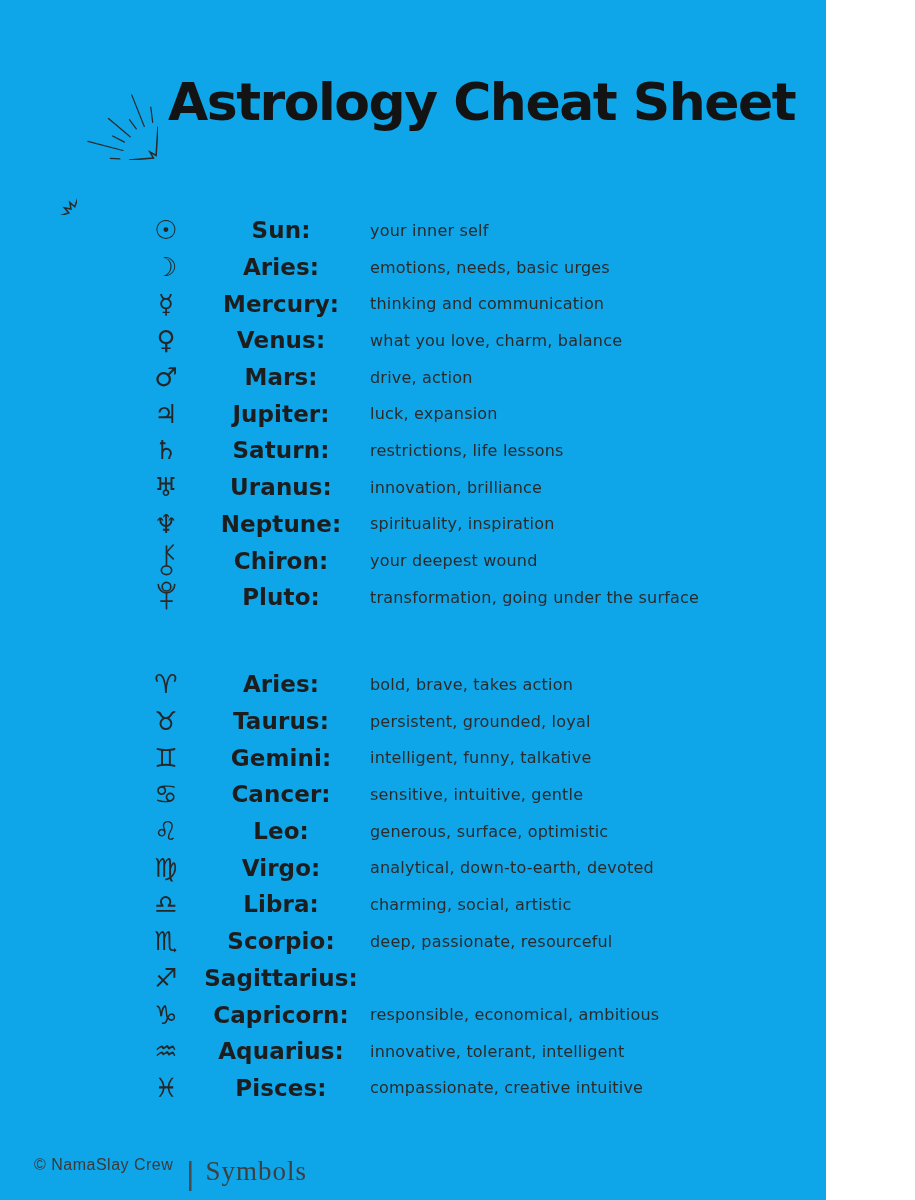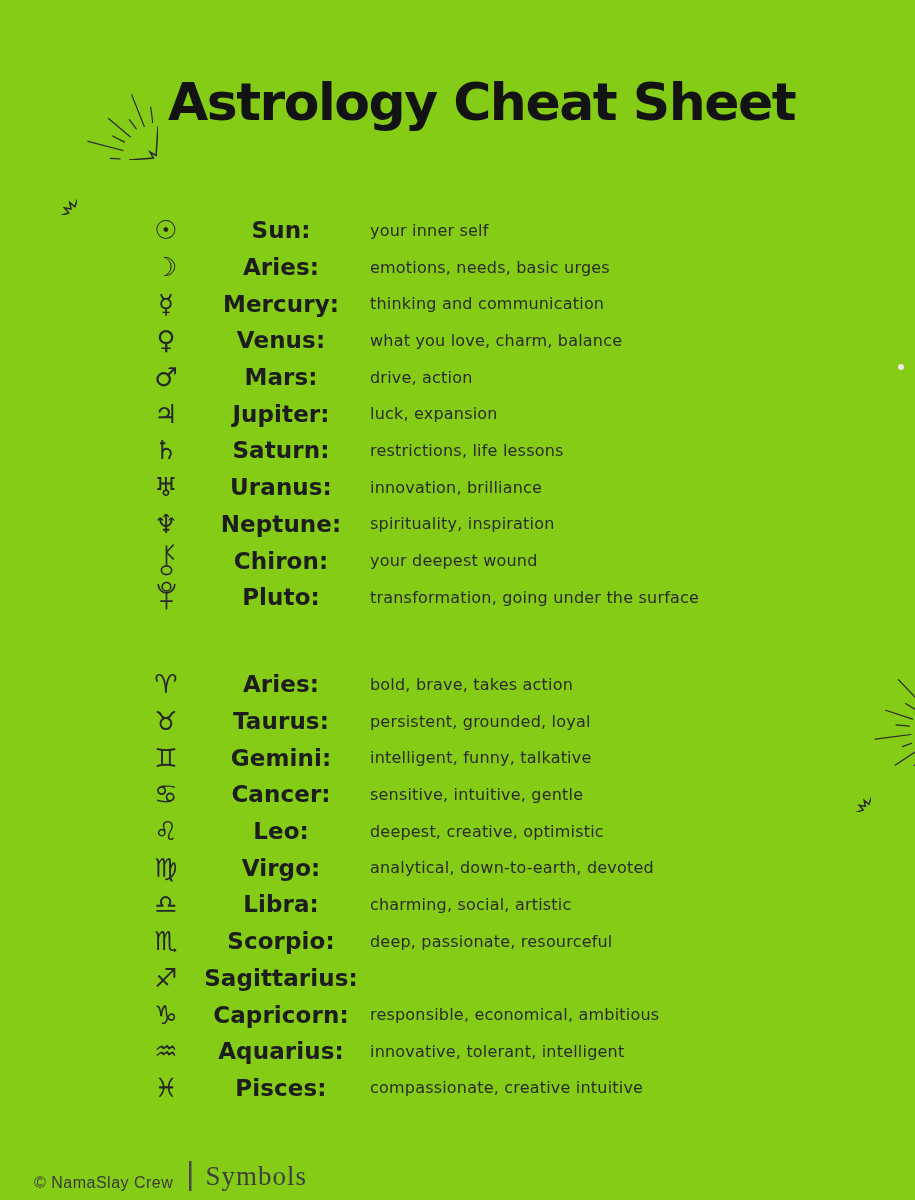--- a/index.html
+++ b/index.html
@@ -1,17 +1,17 @@
 <!DOCTYPE html>
 <html><head>
 <meta charset="utf-8">
 <style>
   html,body{margin:0;padding:0;background:#ffffff;}
   .sheet{
-    position:relative;width:915px;height:1200px;background:#84cc16;
+    position:relative;width:826px;height:1200px;background:#0ea5e9;
     overflow:hidden;font-family:"DejaVu Sans",sans-serif;color:#232323;
   }
   .title{
     position:absolute;left:168px;top:72px;margin:0;
     font-family:"DejaVu Sans",sans-serif;font-weight:700;
     font-size:52px;letter-spacing:-1.5px;color:#131313;white-space:nowrap;
   }
   .list{position:absolute;left:140px;right:0;}
   .planets{top:212px;}
   .zodiac{top:666px;}
@@ -24,21 +24,21 @@
   .mn{font-size:16px;color:#2b2b2b;letter-spacing:0.2px;white-space:nowrap;}
   .glyph-svg{stroke:#2a2a2a;stroke-width:1.6;fill:none;stroke-linecap:round;stroke-linejoin:round;}
   .sparkle,.burst{position:absolute;}
   .sparkle-left{left:-2px;top:0px;}
   .sparkle-right{left:763px;top:606px;}
   .burst-left{left:43px;top:181px;}
   .burst-right{left:839px;top:780px;}
   .deco-stroke{stroke:#2a2a2a;fill:none;stroke-linecap:round;}
   .faint-dot{position:absolute;left:898px;top:364px;width:6px;height:6px;border-radius:50%;background:#ece9e9;}
   .footer{
-    position:absolute;left:34px;top:1156px;display:flex;align-items:flex-end;
+    position:absolute;left:34px;top:1156px;display:flex;align-items:flex-start;
   }
   .credit{font-family:"Liberation Sans",sans-serif;font-size:16px;color:#3a3a3a;letter-spacing:0.5px;}
   .sep{font-family:"Liberation Sans",sans-serif;font-size:31px;font-weight:300;color:#4a4a4a;margin:0 11px 0 13px;}
   .brand{font-family:Liberation Serif, serif;font-size:27px;font-weight:300;color:#3f3f3f;letter-spacing:1px;}
   .hidden-defs{position:absolute;width:0;height:0;overflow:hidden;}
 </style>
 </head>
 <body>
 
 <div class="sheet">
@@ -152,21 +152,21 @@
       <span class="mn">intelligent, funny, talkative</span>
     </div>
     <div class="row">
       <span class="sym">♋</span>
       <span class="nm">Cancer:</span>
       <span class="mn">sensitive, intuitive, gentle</span>
     </div>
     <div class="row">
       <span class="sym">♌</span>
       <span class="nm">Leo:</span>
-      <span class="mn">deepest, creative, optimistic</span>
+      <span class="mn">generous, surface, optimistic</span>
     </div>
     <div class="row">
       <span class="sym">♍</span>
       <span class="nm">Virgo:</span>
       <span class="mn">analytical, down-to-earth, devoted</span>
     </div>
     <div class="row">
       <span class="sym">♎</span>
       <span class="nm">Libra:</span>
       <span class="mn">charming, social, artistic</span>

